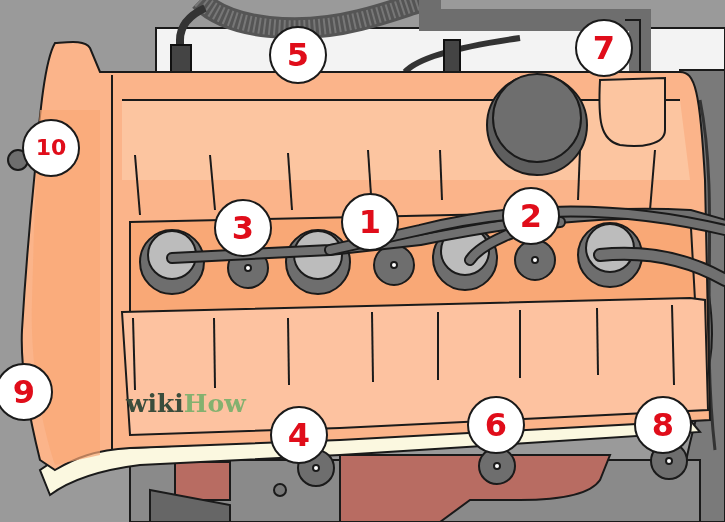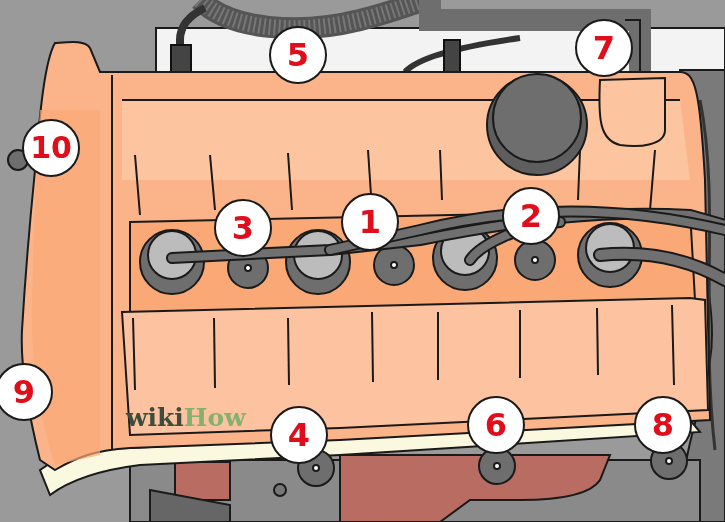--- a/index.html
+++ b/index.html
@@ -1,20 +1,20 @@
 <!DOCTYPE html>
 <html><head>
 <meta charset="utf-8">
 <style>
   html,body{margin:0;padding:0;}
   body{width:725px;height:522px;overflow:hidden;background:#9a9a9a;position:relative;font-family:"DejaVu Sans",sans-serif;}
   #scene{position:absolute;left:0;top:0;width:725px;height:522px;}
   .badge{position:absolute;width:58px;height:58px;border-radius:50%;background:#fff;border:2px solid #1a1a1a;box-sizing:border-box;display:flex;align-items:center;justify-content:center;color:#e00d1a;font-weight:bold;font-size:32px;font-family:"DejaVu Sans",sans-serif;line-height:1;}
-  .badge.small{font-size:30px;}
-  .logo{position:absolute;left:126px;top:403px;font-family:"DejaVu Serif",serif;font-weight:bold;font-size:25px;letter-spacing:0px;}
+  .badge.small{font-size:22px;}
+  .logo{position:absolute;left:126px;top:389px;font-family:"DejaVu Serif",serif;font-weight:bold;font-size:25px;letter-spacing:0px;}
   .logo .wiki{color:#3b4d3c;}
   .logo .how{color:#84b16f;}
 </style>
 </head>
 <body>
 
 <svg id="scene" viewBox="0 0 725 522" xmlns="http://www.w3.org/2000/svg">
 
   <rect x="0" y="0" width="725" height="522" fill="#9a9a9a"></rect>
 

